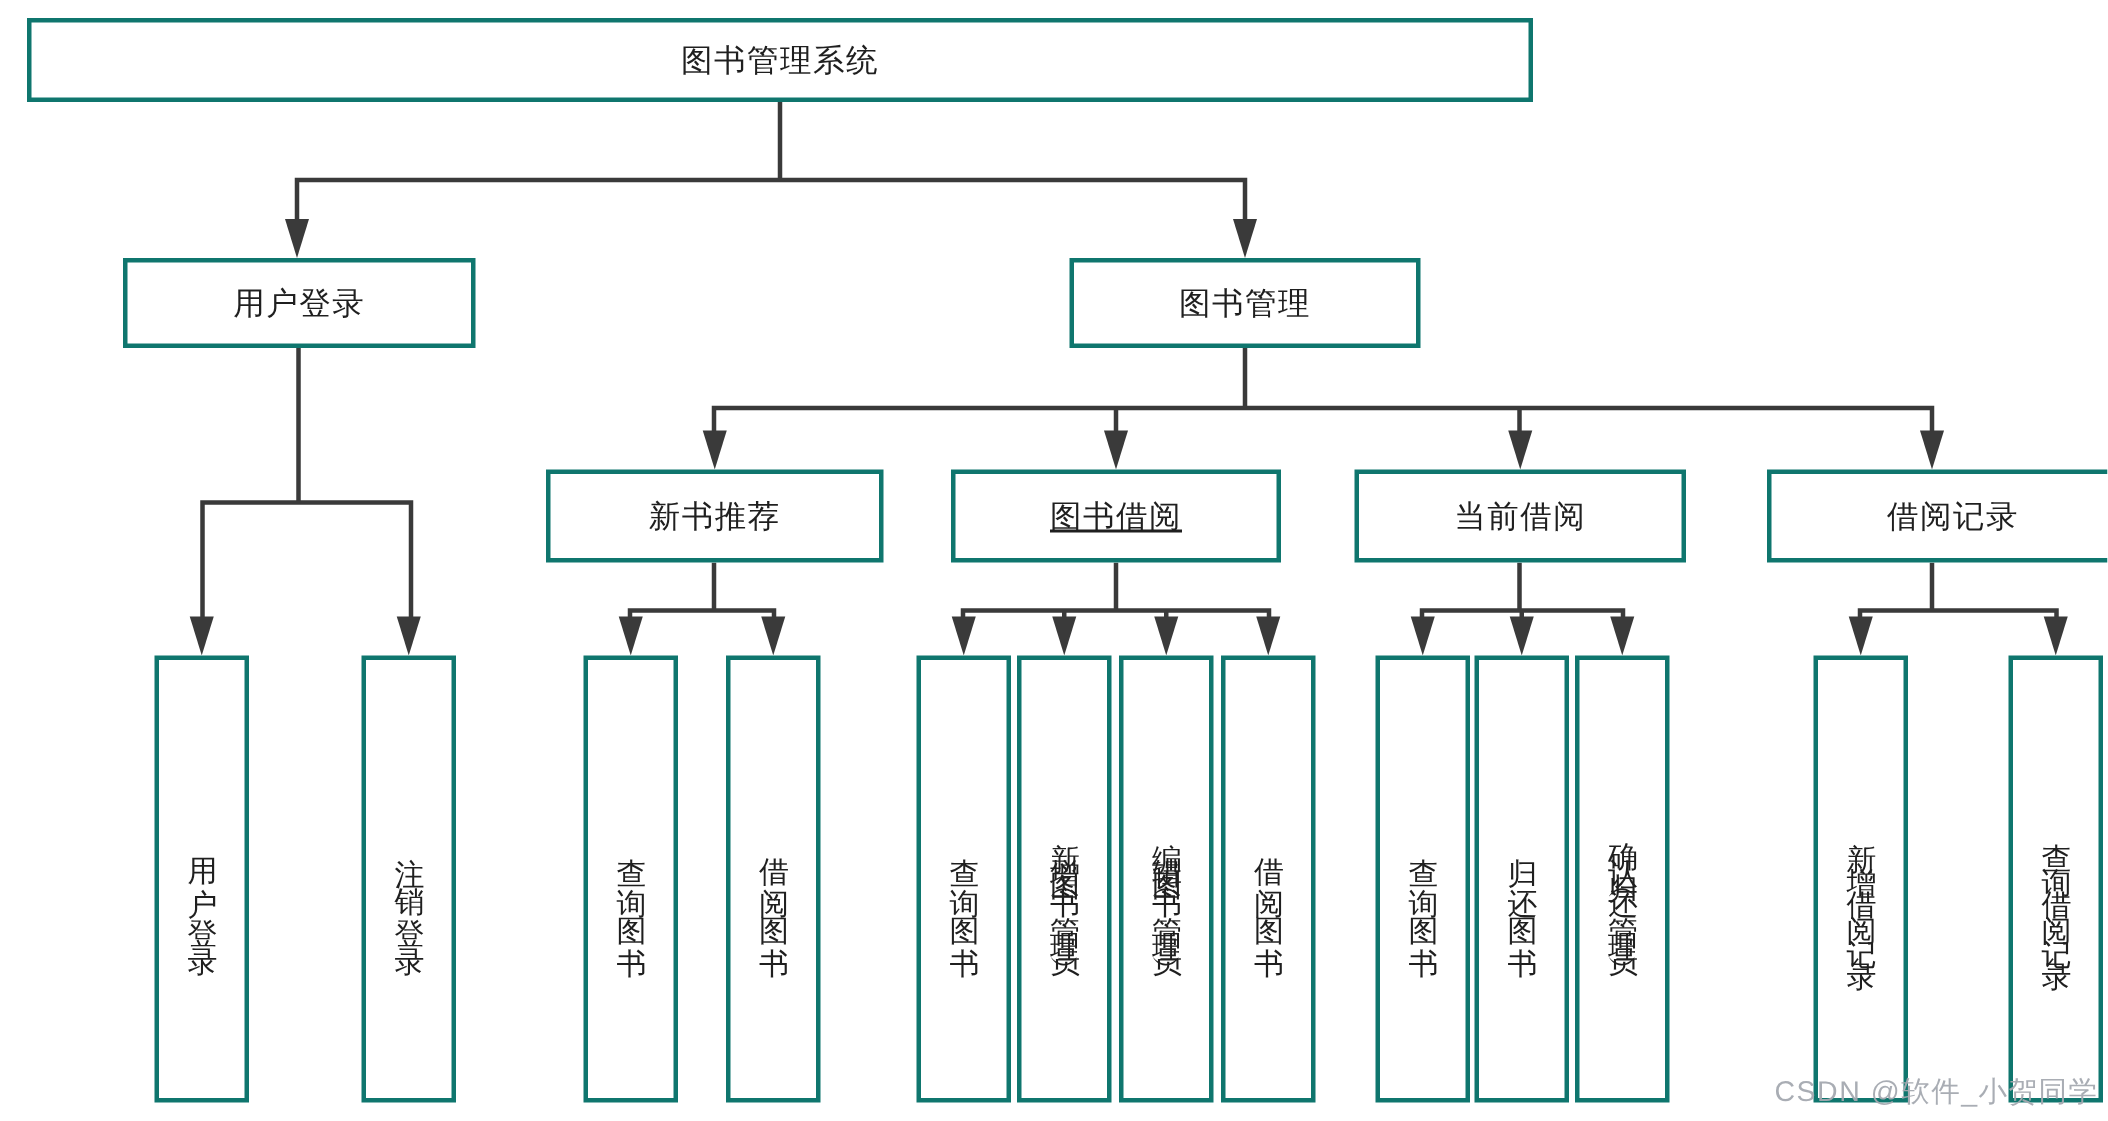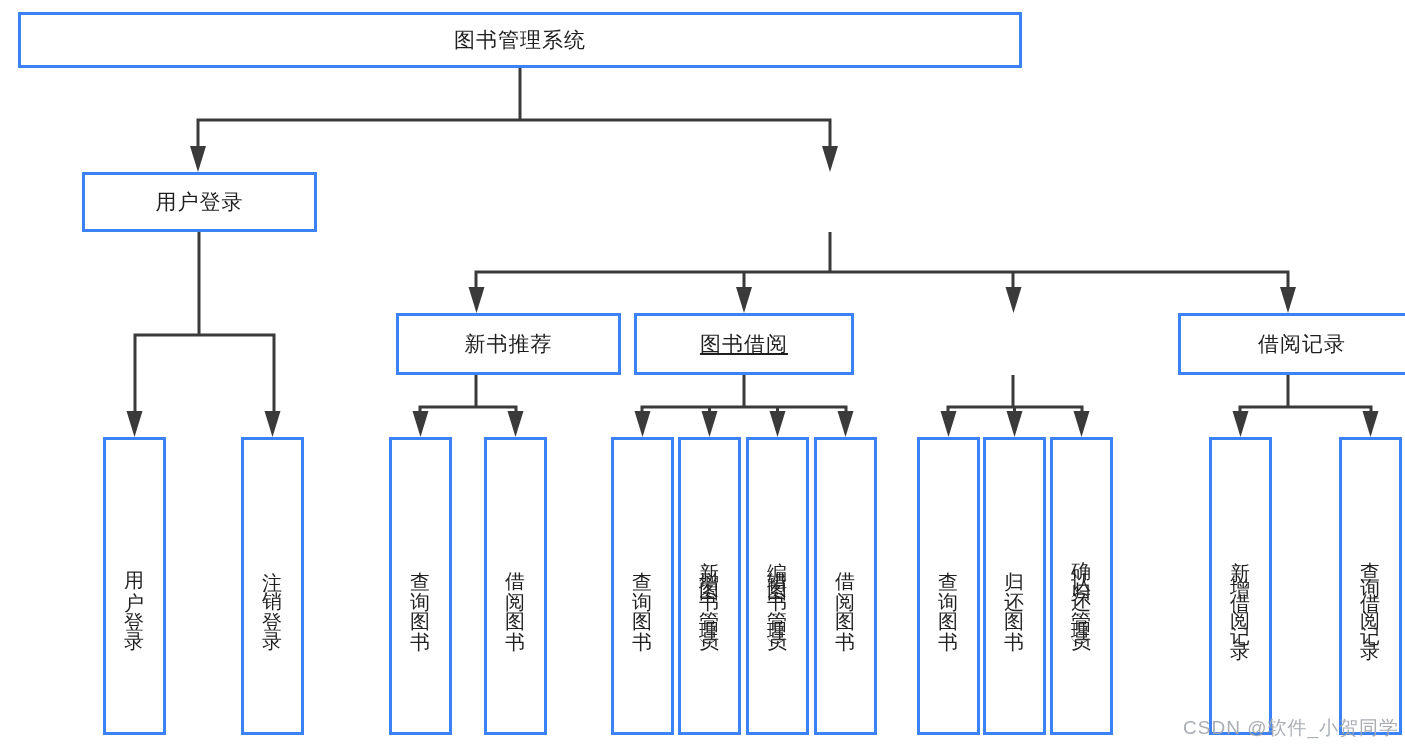--- a/index.html
+++ b/index.html
@@ -18,21 +18,21 @@
   .connector-layer {
     position: absolute;
     left: 0;
     top: 0;
     width: 1405px;
     height: 747px;
   }
   .box {
     position: absolute;
     box-sizing: border-box;
-    border: 3px solid #3b82f6;
+    border: 3px solid #0f766e;
     background: #ffffff;
     display: flex;
     align-items: center;
     justify-content: center;
     color: #1f1f1f;
   }
   .hlabel {
     font-size: 21px;
     letter-spacing: 1px;
     white-space: nowrap;
@@ -113,26 +113,32 @@
     </g>
   </svg>
 
   <div class="box" style="left:18px; top:12px; width:1004px; height:56px;">
     <span class="hlabel">图书管理系统</span>
   </div>
 
   <div class="box" style="left:82px; top:172px; width:235px; height:60px;">
     <span class="hlabel">用户登录</span>
   </div>
+  <div class="box" style="left:713px; top:172px; width:234px; height:60px;">
+    <span class="hlabel">图书管理</span>
+  </div>
 
-  <div class="box" style="left:364px; top:313px; width:225px; height:62px;margin-left:32px;">
+  <div class="box" style="left:364px; top:313px; width:225px; height:62px;">
     <span class="hlabel">新书推荐</span>
   </div>
   <div class="box" style="left:634px; top:313px; width:220px; height:62px;text-decoration:underline;">
     <span class="hlabel">图书借阅</span>
+  </div>
+  <div class="box" style="left:903px; top:313px; width:221px; height:62px;">
+    <span class="hlabel">当前借阅</span>
   </div>
   <div class="box" style="left:1178px; top:313px; width:248px; height:62px;">
     <span class="hlabel">借阅记录</span>
   </div>
 
   <div class="box leaf" style="left:103px;">
     <span class="vlabel ls4">用户登录</span>
   </div>
   <div class="box leaf" style="left:241px;">
     <span class="vlabel ls4">注销登录</span>

